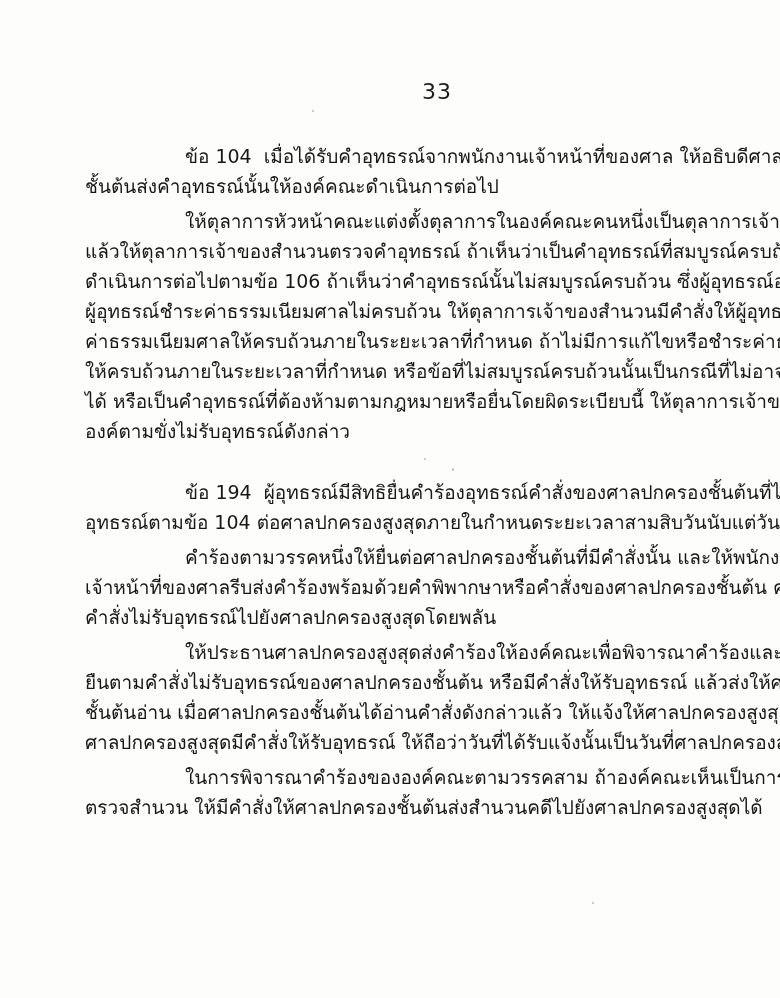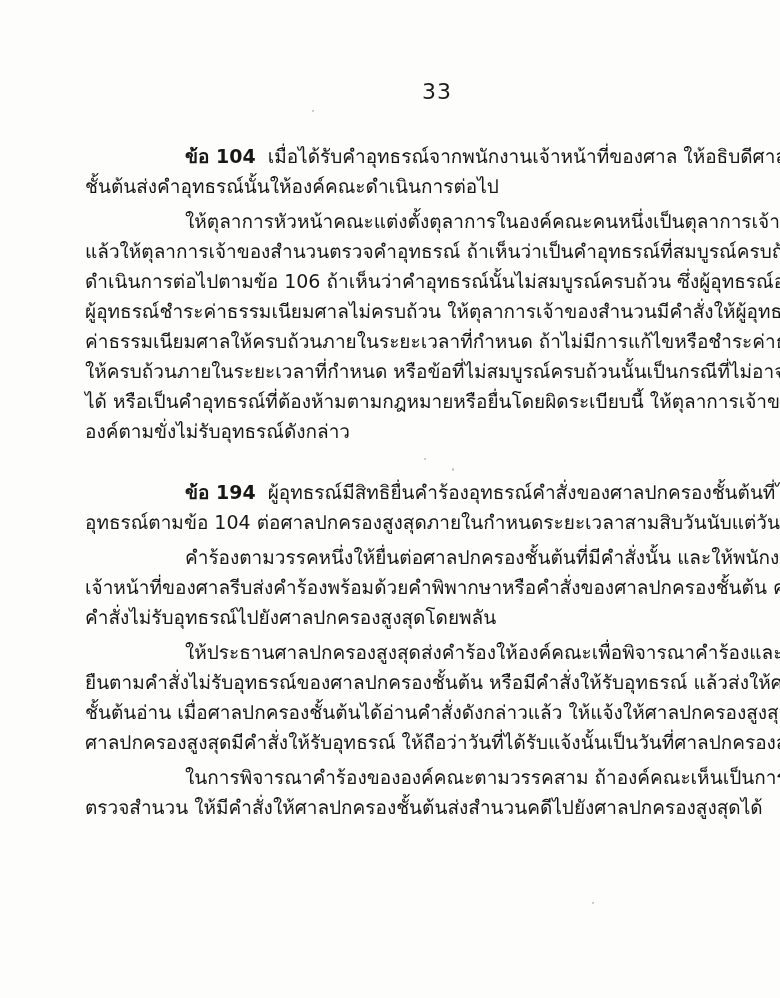--- a/index.html
+++ b/index.html
@@ -44,21 +44,21 @@
     margin-top: 31px;
   }
   .line {
     height: 30px;
     white-space: nowrap;
   }
   .line.first {
     padding-left: 100px;
   }
   .clause-label {
-    font-weight: bold;
+    font-weight: normal;
     margin-right: 12px;
   }
   .speck {
     position: absolute;
     border-radius: 50%;
     background: #7d7d7d;
     opacity: 0.5;
   }
 </style>
 </head>

